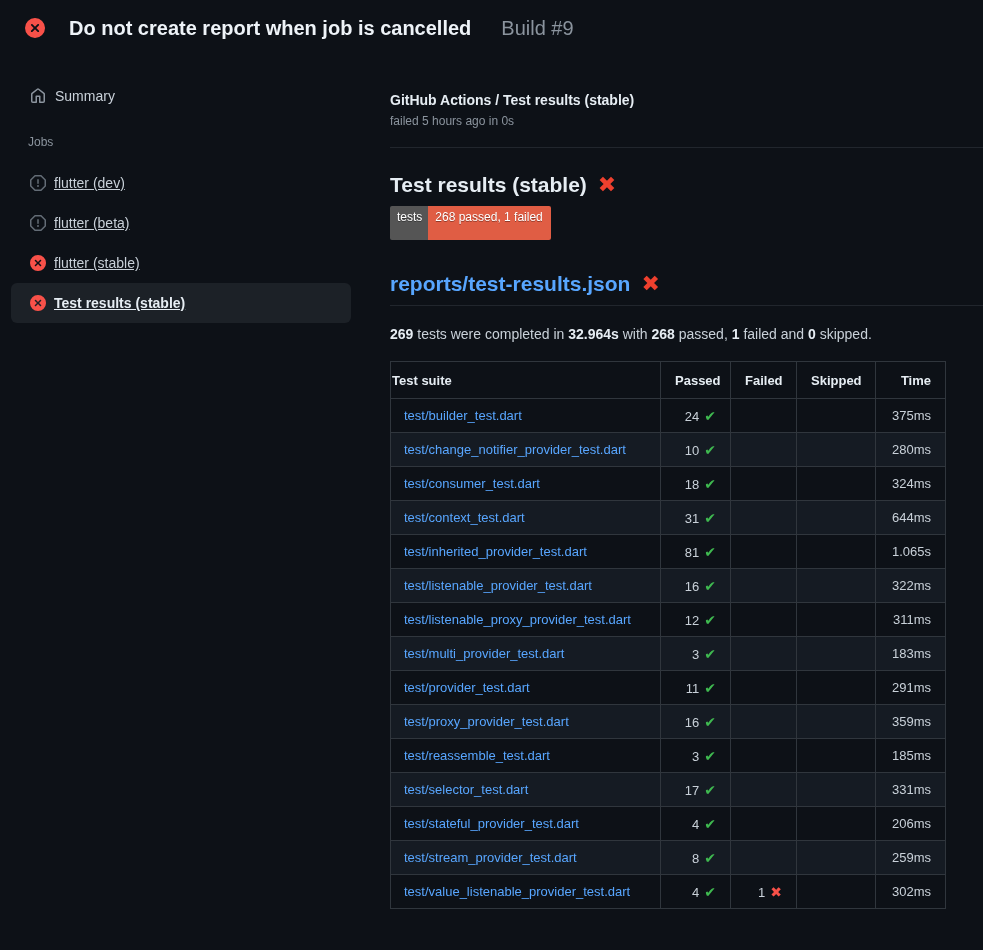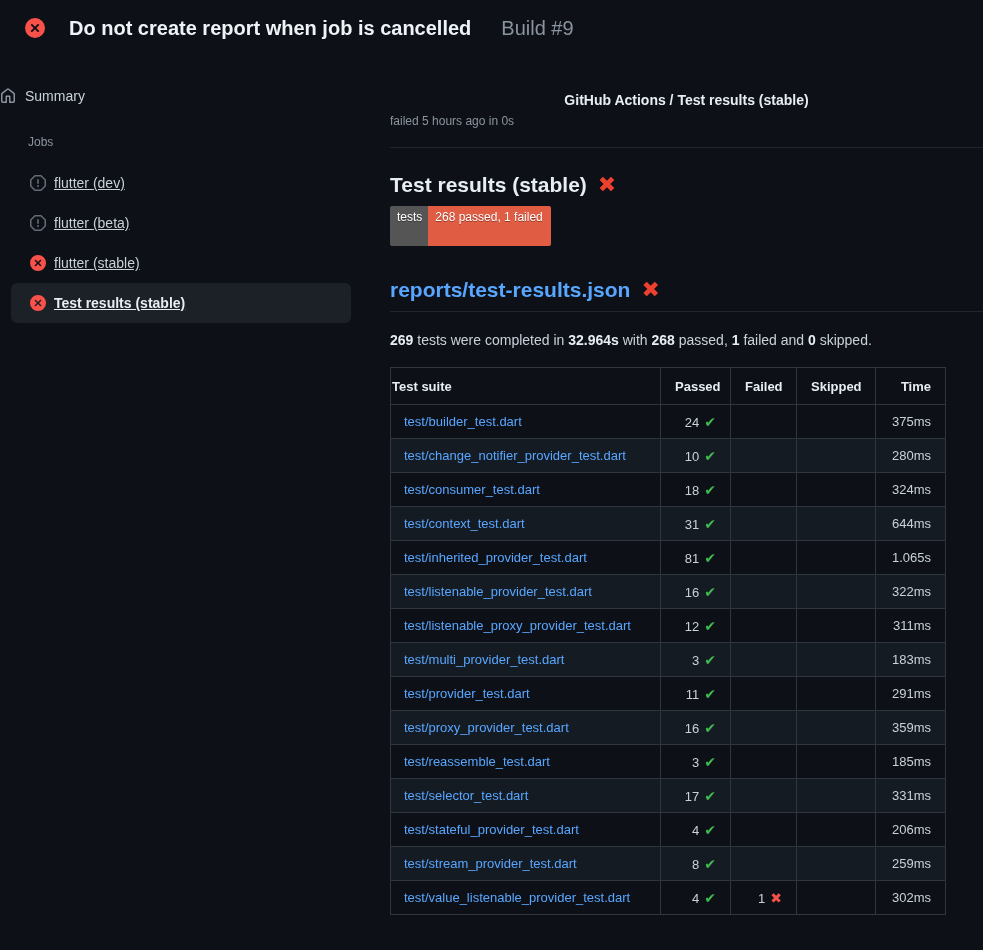--- a/index.html
+++ b/index.html
@@ -32,55 +32,55 @@
   .top-header .status-ico{flex:0 0 auto;display:flex;}
   .run-title{font-size:20px;font-weight:700;color:#eef3f8;white-space:nowrap;}
   .run-build{font-size:20px;font-weight:400;color:var(--muted);margin-left:6px;}
   
   .layout{display:flex;align-items:flex-start;}
   .sidebar{width:390px;flex:0 0 390px;padding-top:24px;}
   .main{flex:1;min-width:0;padding-top:36px;}
   
   .side-item{
     display:flex;align-items:center;gap:9px;
-    height:32px;color:var(--text);
+    height:32px;padding-left:30px;color:var(--text);
     cursor:pointer;
   }
   .side-item .ico{display:flex;flex:0 0 16px;}
   .jobs-label{
     color:var(--muted);font-size:12px;
     margin:23px 0 14px 28px;
   }
   .job-item{
     display:flex;align-items:center;gap:8px;
     height:40px;width:340px;margin-left:11px;
     padding-left:19px;border-radius:6px;
     color:var(--text);cursor:pointer;text-decoration:underline;
   }
   .job-item .ico{display:flex;flex:0 0 16px;}
   .job-item.selected{background:var(--selected);font-weight:700;color:var(--bright);}
   
-  .crumb{font-size:14px;font-weight:700;color:var(--bright);text-align:center;}
+  .crumb{font-size:14px;font-weight:700;color:var(--bright);}
   .run-meta{font-size:12px;color:var(--muted);margin-top:6px;}
   .divider{border:0;border-top:1px solid var(--border-subtle);margin-top:19px;}
   h1.section-title{
     font-size:21px;font-weight:700;color:var(--bright);
     margin-top:25px;display:flex;align-items:center;
   }
   .x-mark{
     color:var(--xred);font-weight:700;font-size:22px;
     margin-left:11px;line-height:1;
   }
   .badge{
     display:inline-flex;margin-top:9px;border-radius:2px;overflow:hidden;
     font-size:12px;line-height:1;color:#fff;
     text-shadow:0 1px 0 rgba(0,0,0,.35);
   }
   .badge .badge-label{padding:5px 6px 5px 7px;}
-  .badge .badge-value{padding:5px 8px 23px 7px;}
+  .badge .badge-value{padding:5px 8px 17px 7px;}
   h2.report-title{
     margin-top:32px;display:flex;align-items:center;
     font-size:21px;font-weight:700;
     padding-bottom:9px;border-bottom:1px solid var(--border-subtle);
   }
   h2.report-title a{color:var(--link);text-decoration:none;cursor:pointer;}
   .summary-line{margin-top:20px;font-size:14px;color:var(--text);}
   .summary-line b{color:var(--bright);}
   
   table.results{

